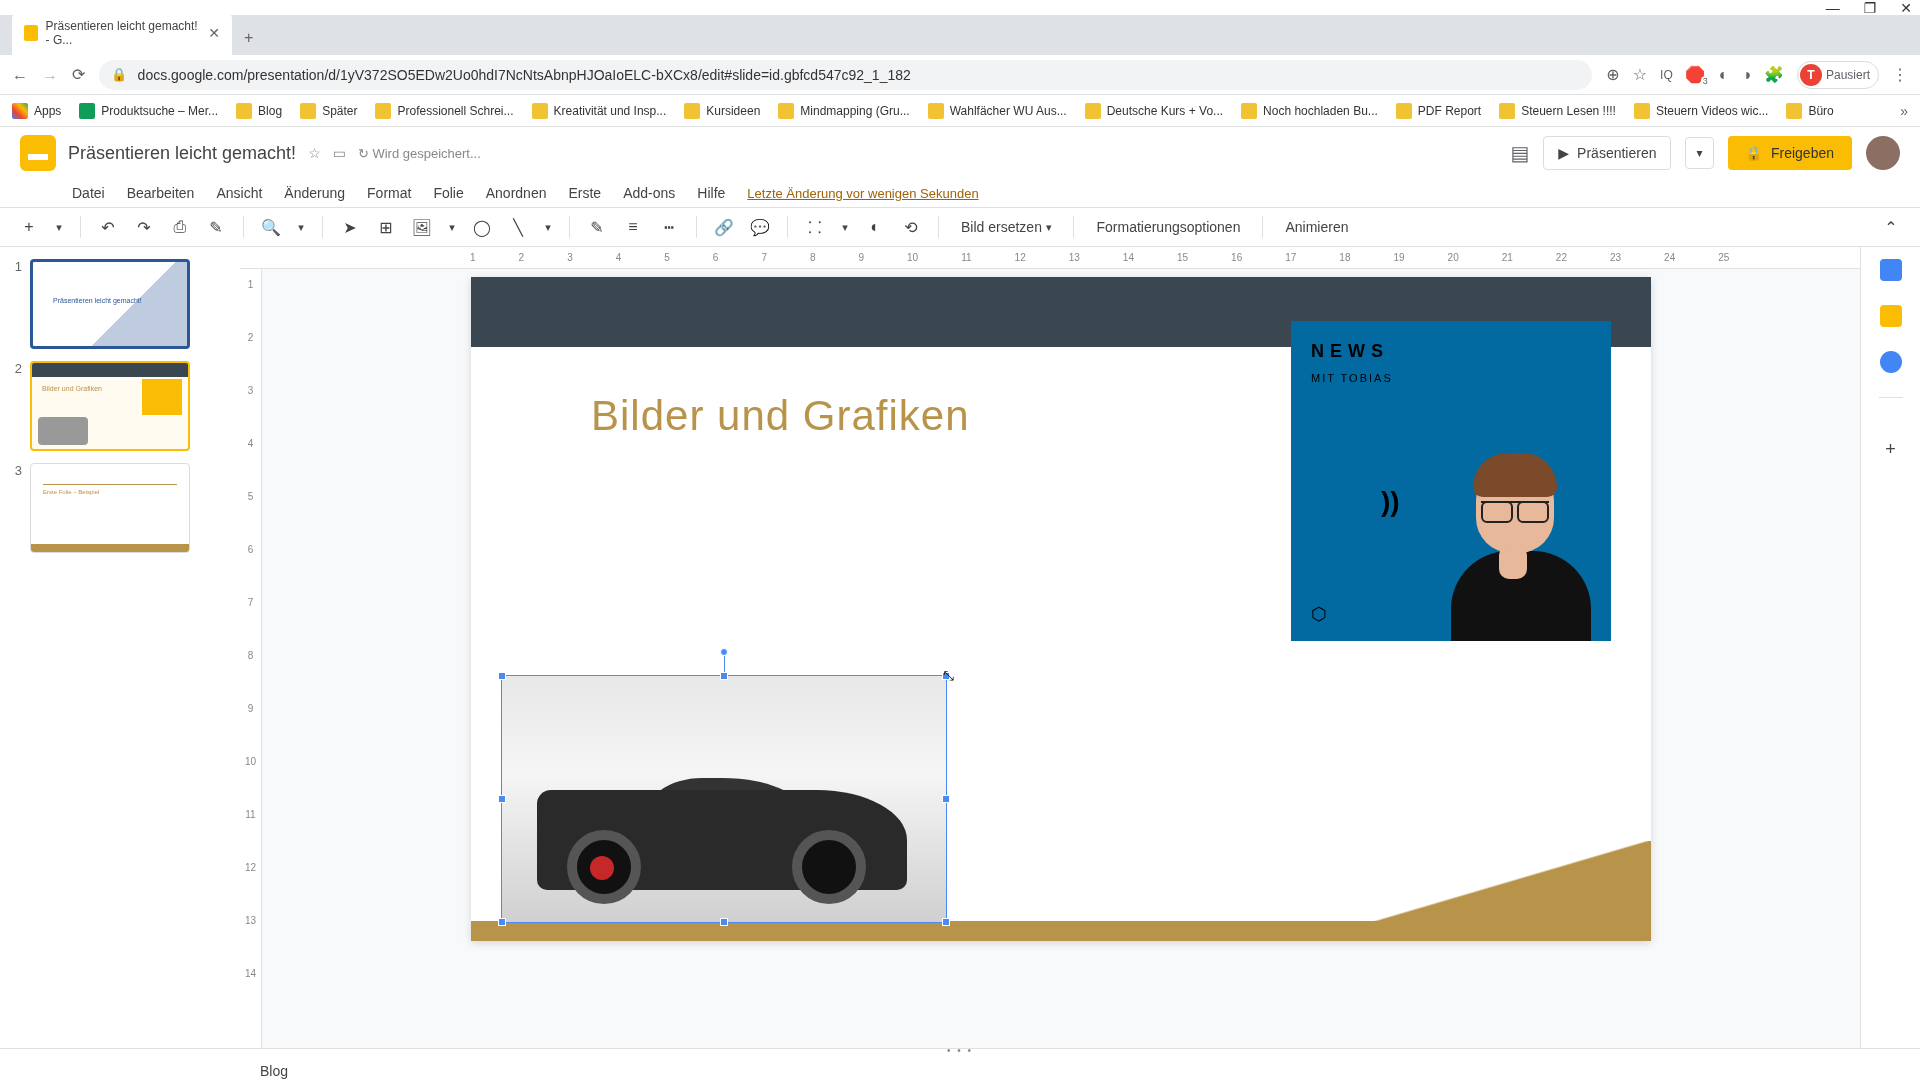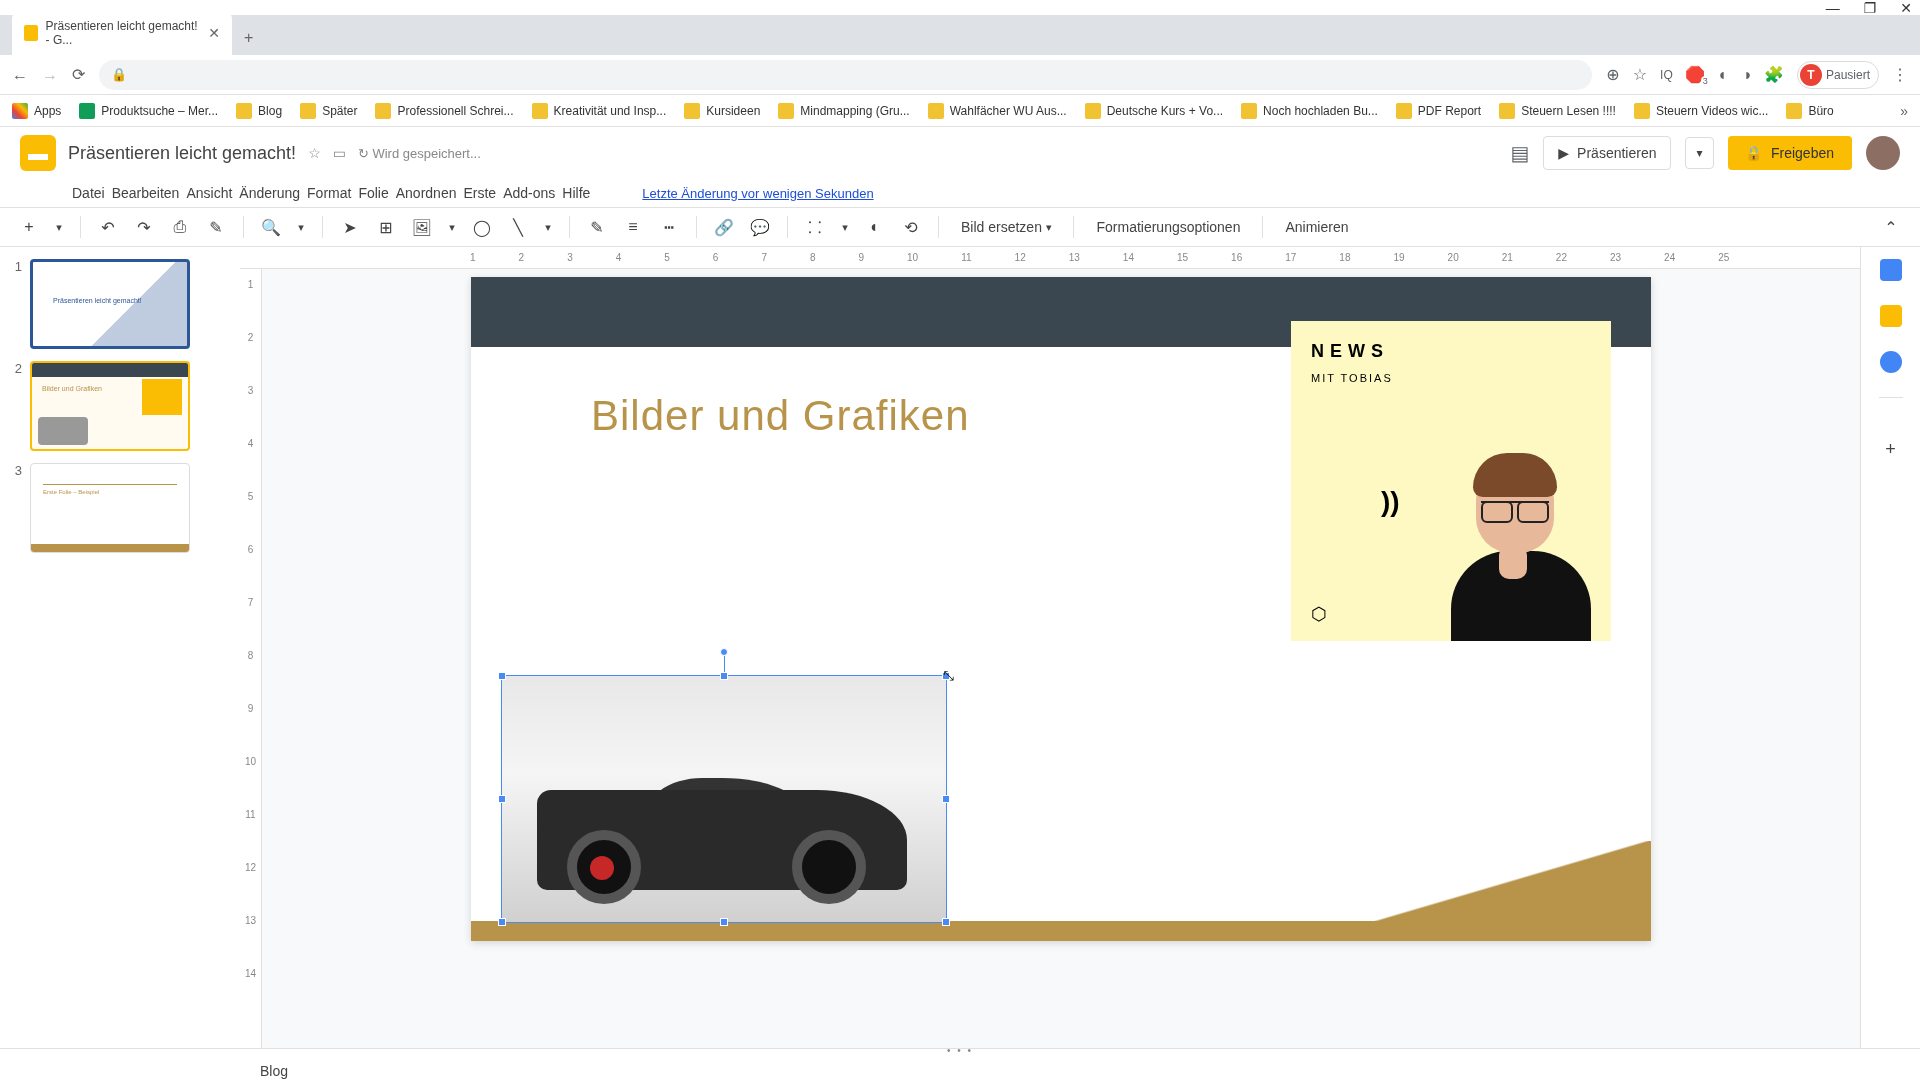--- a/index.html
+++ b/index.html
@@ -37,22 +37,22 @@
 .doc-title-row { display: flex; align-items: center; gap: 12px; }
 .doc-title { font-size: 18px; color: #444; }
 .doc-icon { font-size: 14px; color: #888; }
 .title-right { display: flex; align-items: center; gap: 14px; }
 .comment-btn { font-size: 20px; color: #5f6368; }
 .present-btn { display: flex; align-items: center; gap: 8px; border: 1px solid #dadce0; border-radius: 4px; padding: 8px 14px; font-size: 14px; color: #444; }
 .present-dd { border: 1px solid #dadce0; border-radius: 4px; padding: 8px 10px; color: #444; font-size: 12px; }
 .share-btn { display: flex; align-items: center; gap: 8px; background: #fbbc04; border-radius: 4px; padding: 9px 18px; font-size: 14px; color: #333; font-weight: 500; }
 .account-av { width: 34px; height: 34px; border-radius: 50%; background: #8d6e63; }
 
-.menubar { height: 28px; display: flex; align-items: center; padding-left: 72px; gap: 7px; font-size: 14px; color: #444; }
-.menubar .lastedit { color: #1d4ed8; font-size: 13px; margin-left: 45px; }
+.menubar { height: 28px; display: flex; align-items: center; padding-left: 72px; gap: 22px; font-size: 14px; color: #444; }
+.menubar .lastedit { color: #a16207; font-size: 13px; }
 
 .toolbar { height: 40px; border-top: 1px solid #e0e0e0; border-bottom: 1px solid #e0e0e0; display: flex; align-items: center; padding: 0 16px; gap: 10px; }
 .tb-btn { width: 26px; height: 26px; display: flex; align-items: center; justify-content: center; color: #444; font-size: 16px; border-radius: 3px; }
 .tb-sep { width: 1px; height: 22px; background: #e0e0e0; margin: 0 4px; }
 .tb-text { font-size: 14px; color: #444; padding: 0 8px; display: flex; align-items: center; gap: 4px; }
 .tb-right { margin-left: auto; }
 
 .workspace { display: flex; height: 801px; }
 .thumbs { width: 240px; background: #fff; padding: 12px 8px; overflow-y: auto; }
 .thumb-row { display: flex; gap: 8px; margin-bottom: 12px; }
@@ -74,21 +74,21 @@
 
 .canvas-area { flex: 1; background: #f8f9fa; position: relative; display: flex; flex-direction: column; }
 .h-ruler { height: 22px; background: #fff; border-bottom: 1px solid #e0e0e0; display: flex; align-items: center; padding-left: 230px; gap: 43px; font-size: 10px; color: #888; }
 .canvas-body { flex: 1; display: flex; }
 .v-ruler { width: 22px; background: #fff; border-right: 1px solid #e0e0e0; display: flex; flex-direction: column; align-items: center; padding-top: 10px; gap: 42px; font-size: 10px; color: #888; }
 .slide-stage { flex: 1; display: flex; justify-content: center; padding-top: 8px; }
 
 .slide { width: 1180px; height: 664px; background: #fff; box-shadow: 0 2px 8px rgba(0,0,0,0.15); position: relative; }
 .slide-header { position: absolute; top: 0; left: 0; right: 0; height: 70px; background: #3a4750; }
 .slide-title { position: absolute; top: 115px; left: 120px; font-size: 42px; color: #b8934a; font-weight: 400; letter-spacing: 1px; }
-.yellow-box { position: absolute; top: 44px; right: 40px; width: 320px; height: 320px; background: #fef9c3; padding: 20px; }
+.yellow-box { position: absolute; top: 44px; right: 40px; width: 320px; height: 320px; background: #0369a1; padding: 20px; }
 .yb-news { font-size: 18px; letter-spacing: 6px; font-weight: bold; color: #000; }
 .yb-business { font-size: 42px; font-weight: 900; color: #000; line-height: 1; margin-top: 4px; }
 .yb-mit { font-size: 11px; letter-spacing: 2px; margin-top: 10px; color: #000; }
 .yb-arrows { position: absolute; left: 90px; top: 165px; font-size: 28px; color: #000; font-weight: bold; }
 .yb-person { position: absolute; right: 10px; bottom: 0; width: 160px; height: 200px; }
 .yb-head { position: absolute; top: 20px; left: 35px; width: 78px; height: 92px; background: #e8b89a; border-radius: 40px 40px 36px 36px; }
 .yb-hair { position: absolute; top: 12px; left: 32px; width: 84px; height: 44px; background: #7a4a2a; border-radius: 42px 42px 12px 12px; }
 .yb-glasses { position: absolute; top: 60px; left: 40px; width: 68px; height: 20px; border-top: 2px solid #222; }
 .yb-glasses::before, .yb-glasses::after { content: ''; position: absolute; width: 28px; height: 18px; border: 2px solid #222; border-radius: 6px; top: -2px; }
 .yb-glasses::before { left: 0; }
@@ -141,20 +141,21 @@
   </div>
   <div class="newtab">+</div>
 </div>
 
 <div class="addressbar">
   <span class="navbtn">←</span>
   <span class="navbtn disabled">→</span>
   <span class="navbtn">⟳</span>
   <div class="url-field">
     <span class="lock">🔒</span>
+    <span class="url-value">docs.google.com/presentation/d/1yV372SO5EDw2Uo0hdI7NcNtsAbnpHJOaIoELC-bXCx8/edit#slide=id.gbfcd547c92_1_182</span>
   </div>
   <div class="right-icons">
     <span>⊕</span>
     <span>☆</span>
     <span style="font-size:12px;">IQ</span>
     <span style="position:relative;">🛑<span style="position:absolute;bottom:-2px;right:-4px;font-size:9px;background:#fff;border-radius:6px;padding:0 2px;">3</span></span>
     <span>◐</span>
     <span>◑</span>
     <span>🧩</span>
     <div class="profile-badge">

